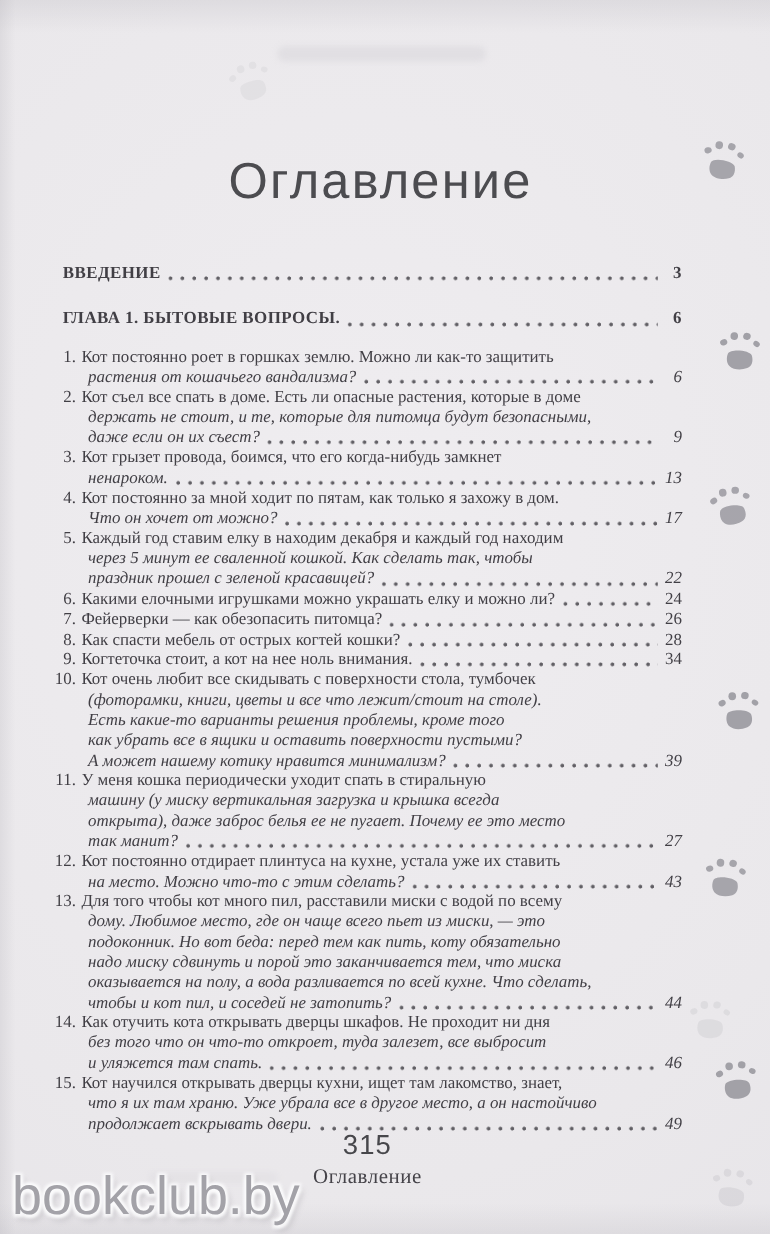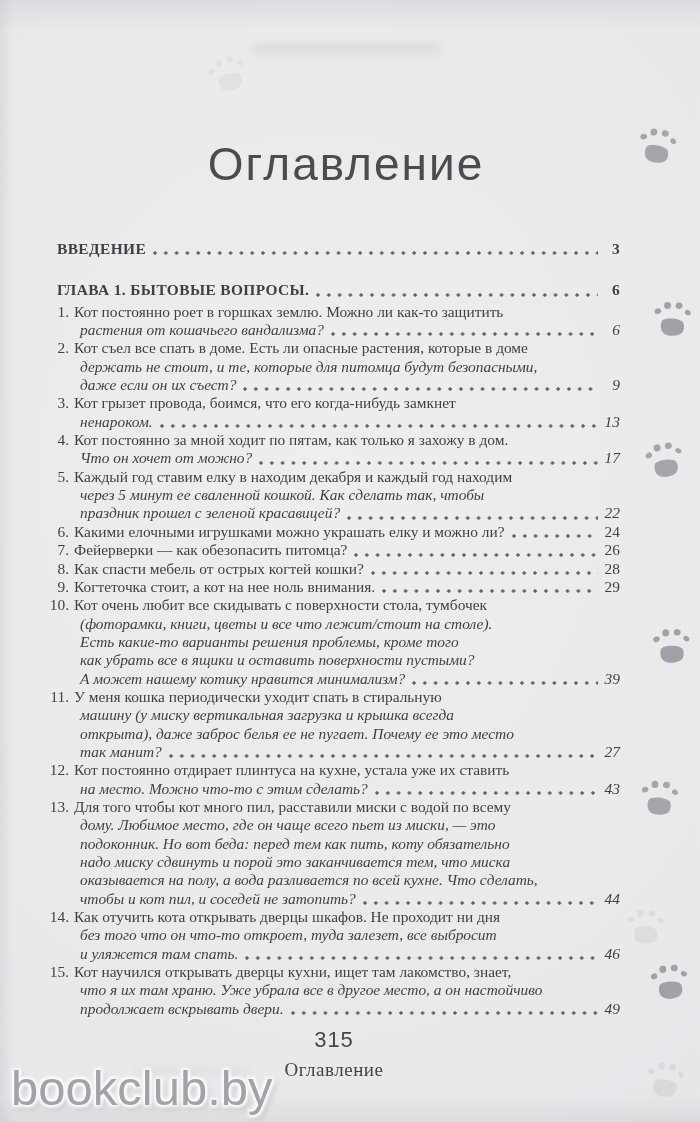--- a/index.html
+++ b/index.html
@@ -17,38 +17,38 @@
   .title {
     position:absolute; top:106px; left:0; width:692px; text-align:center;
     font-family:"Liberation Sans", sans-serif; font-weight:400;
     font-size:46px; color:#4c4c50; letter-spacing:2px;
   }
 
   .toc { position:absolute; left:48px; top:240px; width:572px; font-size:15.4px; }
   .entry { margin:0; }
   .entry.section { font-weight:bold; letter-spacing:.4px; margin-bottom:23px; }
   .entry.section .line { padding-left:9px; }
-  .entry.section + .entry.section { margin-bottom:3px; }
+  .entry.section + .entry.section { margin-bottom:16px; }
   .line {
     display:flex; align-items:baseline;
     height:18.35px; line-height:18.35px; white-space:nowrap;
   }
   .num { flex:none; width:21px; text-align:right; margin-right:5px; }
   .line.cont { padding-left:32px;font-style:italic; }
   .txt { flex:none; }
   .leader {
     flex:1 1 auto; height:4px; align-self:flex-end; margin:0 2px 3px 7px;
     background-image: radial-gradient(circle at 2px 2px, rgba(66,64,70,.82) 1.35px, rgba(66,64,70,0) 2px);
     background-size:10.8px 4px; background-repeat:repeat-x;
   }
   .pg { flex:none; min-width:20px; text-align:right; }
 
   .page-num {
     position:absolute; top:1027px; left:0; width:668px; text-align:center;
-    font-family:"Liberation Sans", sans-serif; font-size:22px; color:#47474b; letter-spacing:1px;
+    font-family:"Liberation Sans", sans-serif; font-size:25px; color:#47474b; letter-spacing:1px;
   }
   .footer-label {
     position:absolute; top:1059px; left:0; width:668px; text-align:center;
     font-size:19px; color:#454349; letter-spacing:.5px;
   }
 
   .watermark {
     position:absolute; left:11px; top:1060px;
     font-family:"Liberation Sans", sans-serif; font-size:49px; color:#a3a2a8;
     text-shadow:
@@ -178,21 +178,21 @@
         <span class="txt">Как спасти мебель от острых когтей кошки?</span>
         <span class="leader"></span>
         <span class="pg">28</span>
       </div>
     </div>
     <div class="entry">
       <div class="line">
         <span class="num">9.</span>
         <span class="txt">Когтеточка стоит, а кот на нее ноль внимания.</span>
         <span class="leader"></span>
-        <span class="pg">29</span>
+        <span class="pg">34</span>
       </div>
     </div>
     <div class="entry">
       <div class="line">
         <span class="num">10.</span>
         <span class="txt">Кот очень любит все скидывать с поверхности стола, тумбочек</span>
       </div>
       <div class="line cont">
         <span class="txt">(фоторамки, книги, цветы и все что лежит/стоит на столе).</span>
       </div>

